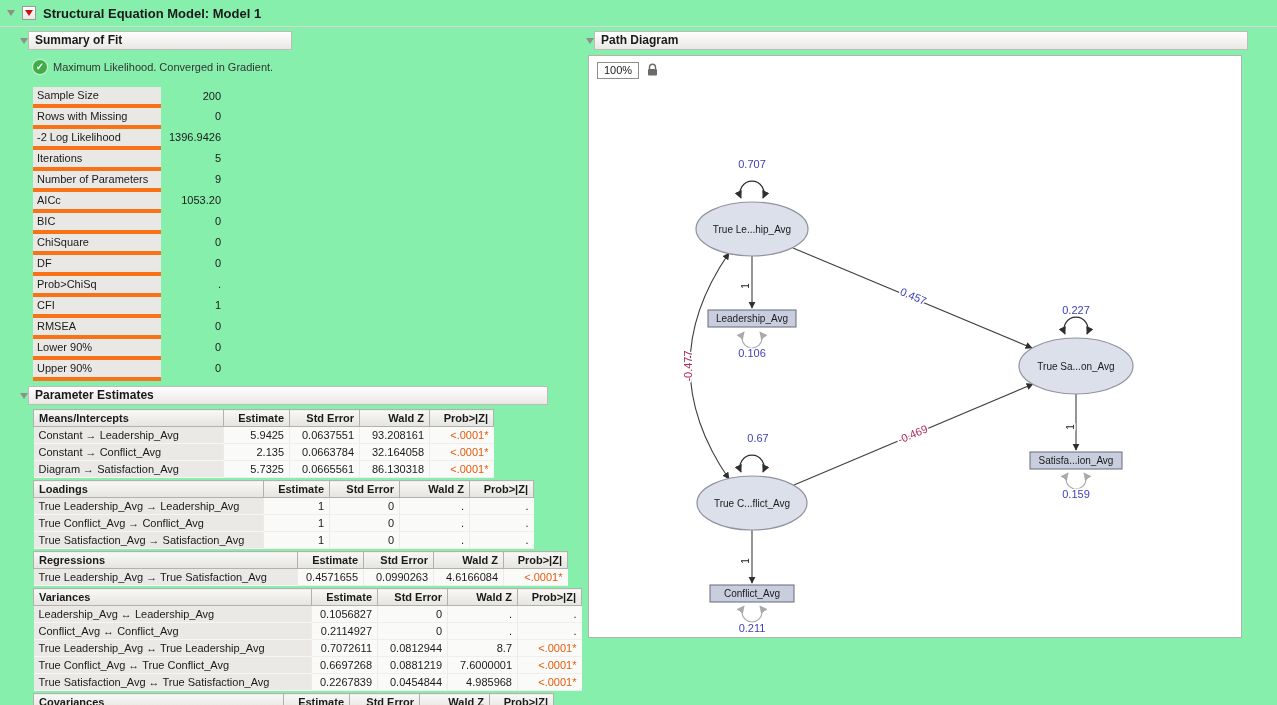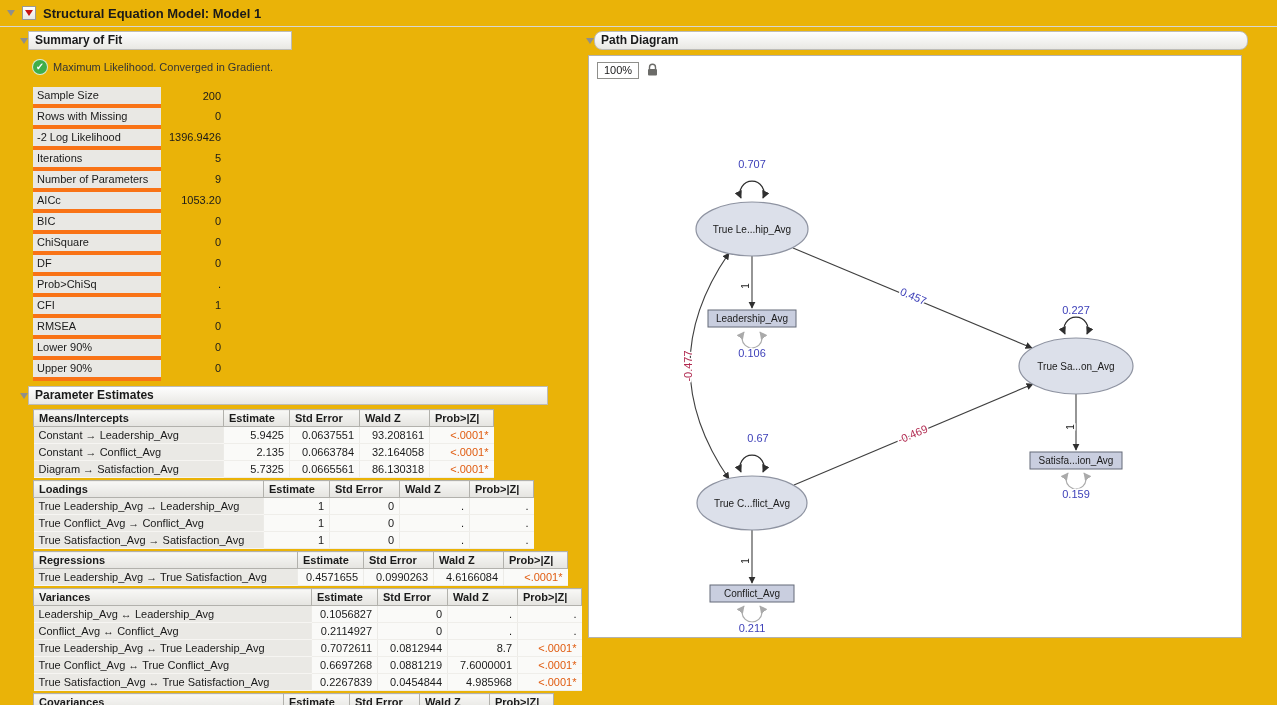--- a/index.html
+++ b/index.html
@@ -1,51 +1,51 @@
 <!DOCTYPE html>
 <html><head>
 <meta charset="utf-8">
 <style>
   * { margin:0; padding:0; box-sizing:border-box; }
   body { font-family:"Liberation Sans", sans-serif; }
-  .app { position:relative; width:1277px; height:705px; background:#eab308; overflow:hidden; font-family:"Liberation Sans", sans-serif; color:#1a1a1a; }
+  .app { position:relative; width:1277px; height:705px; background:#86efac; overflow:hidden; font-family:"Liberation Sans", sans-serif; color:#1a1a1a; }
 
   
   .title-bar { position:absolute; top:0; left:0; right:0; height:27px; border-bottom:1px solid #d8d7d3; display:flex; align-items:center; padding-left:7px; gap:7px; }
   .main-title { font-size:13px; font-weight:bold; }
 
   .disc { width:0; height:0; border-left:4px solid transparent; border-right:4px solid transparent; border-top:6px solid #8f8f8b; display:inline-block; flex:0 0 auto; }
   .rt-btn { width:14px; height:14px; border:1px solid #9a9a96; background:linear-gradient(#ffffff,#e9e8e4); display:inline-flex; align-items:center; justify-content:center; flex:0 0 auto; }
   .rt-tri { width:0; height:0; border-left:4px solid transparent; border-right:4px solid transparent; border-top:6px solid #c81414; }
 
   
   .left-col { position:absolute; left:20px; top:31px; width:562px; }
   .right-col { position:absolute; left:586px; top:31px; width:672px; }
 
   .sec-row { display:flex; align-items:center; }
   .hbox { height:19px; line-height:17px; padding:0 6px; font-weight:bold; font-size:12px; background:linear-gradient(#fefefe,#e9e8e4); border:1px solid #bdbcb8; }
   .hbox.sof { width:264px; }
   .hbox.pe  { width:520px; }
-  .hbox.pd  { width:654px;border-radius:8px; }
+  .hbox.pd  { width:654px; }
 
   .status-line { margin:9px 0 13px 13px; height:15px; display:flex; align-items:center; gap:6px; font-size:11px; color:#333; }
   .check { width:14px; height:14px; border-radius:50%; background:#3fae49; color:#fff; font-size:10px; font-weight:bold; display:inline-flex; align-items:center; justify-content:center; box-shadow:0 0 0 1px #d6ecd6; }
 
   
   .fit-table { margin-left:13px; border-collapse:collapse; font-size:11px; }
   .fit-table td { height:17px; line-height:17px; }
   .fit-table .flabel { width:128px; background:#e9e8e4; border-bottom:4px solid #f97316; padding:0 4px; }
   .fit-table .fval { width:62px; text-align:right; padding:0 2px; }
 
   
   .pe-sec { margin-top:5px; }
   .ptable { margin-left:13px; border-collapse:collapse; font-size:11px; margin-top:2px; table-layout:fixed; }
   .ptable.first { margin-top:4px; }
   .ptable th, .ptable td { height:17px; line-height:16px; padding:0 5px; overflow:hidden; white-space:nowrap; }
-  .ptable th { background:linear-gradient(#f8f8f6,#e5e4e0); border:1px solid #b2b1ac; font-weight:bold; text-align:left; font-size:11px; }
+  .ptable th { background:linear-gradient(#f8f8f6,#e5e4e0); border:1px solid #b2b1ac; font-weight:bold; text-align:right; font-size:11px; }
   .ptable th.pname { text-align:left; }
   .plabel { background:#eae9e5; border-bottom:1px solid #f6f5f2; }
   .pval { text-align:right; background:#fafaf8; border-bottom:1px solid #efeeea; border-left:1px solid #ecebe7; }
   .sig { color:#e05c10; }
   col.cnum { width:66px; } col.cnum2 { width:70px; } col.cnum3 { width:70px; } col.cnum4 { width:64px; }
   .t0 col.clabel { width:190px; }
   .t1 col.clabel { width:230px; }
   .t2 col.clabel { width:264px; }
   .t3 col.clabel { width:278px; }
   .t4 col.clabel { width:250px; }

